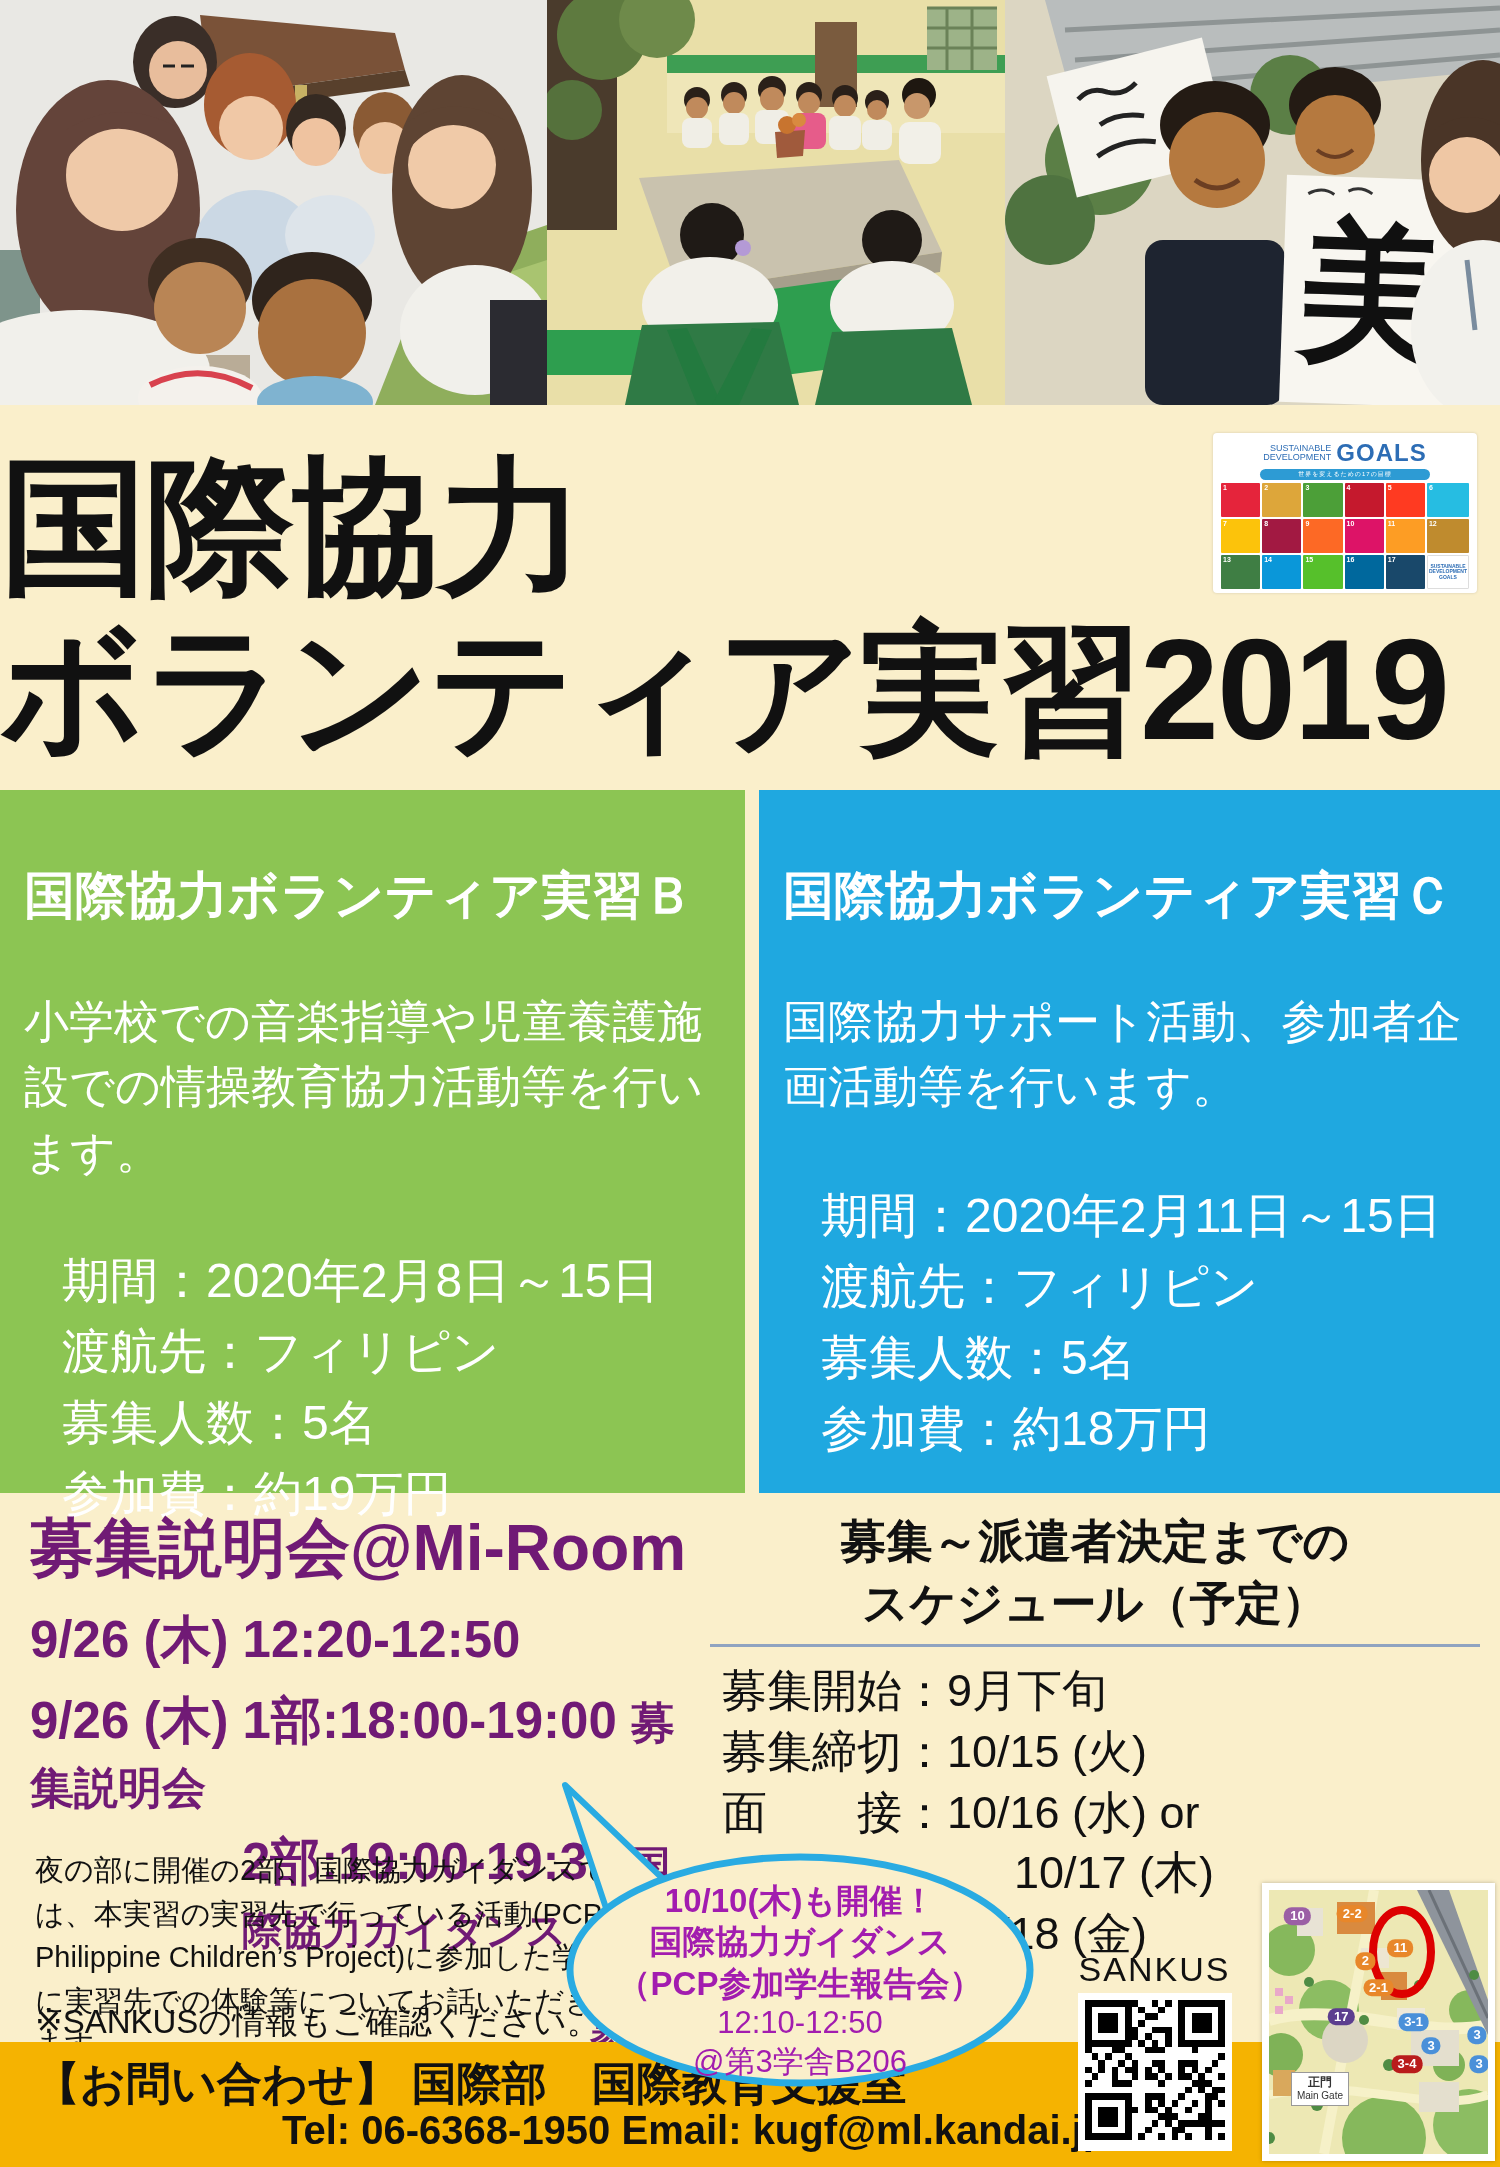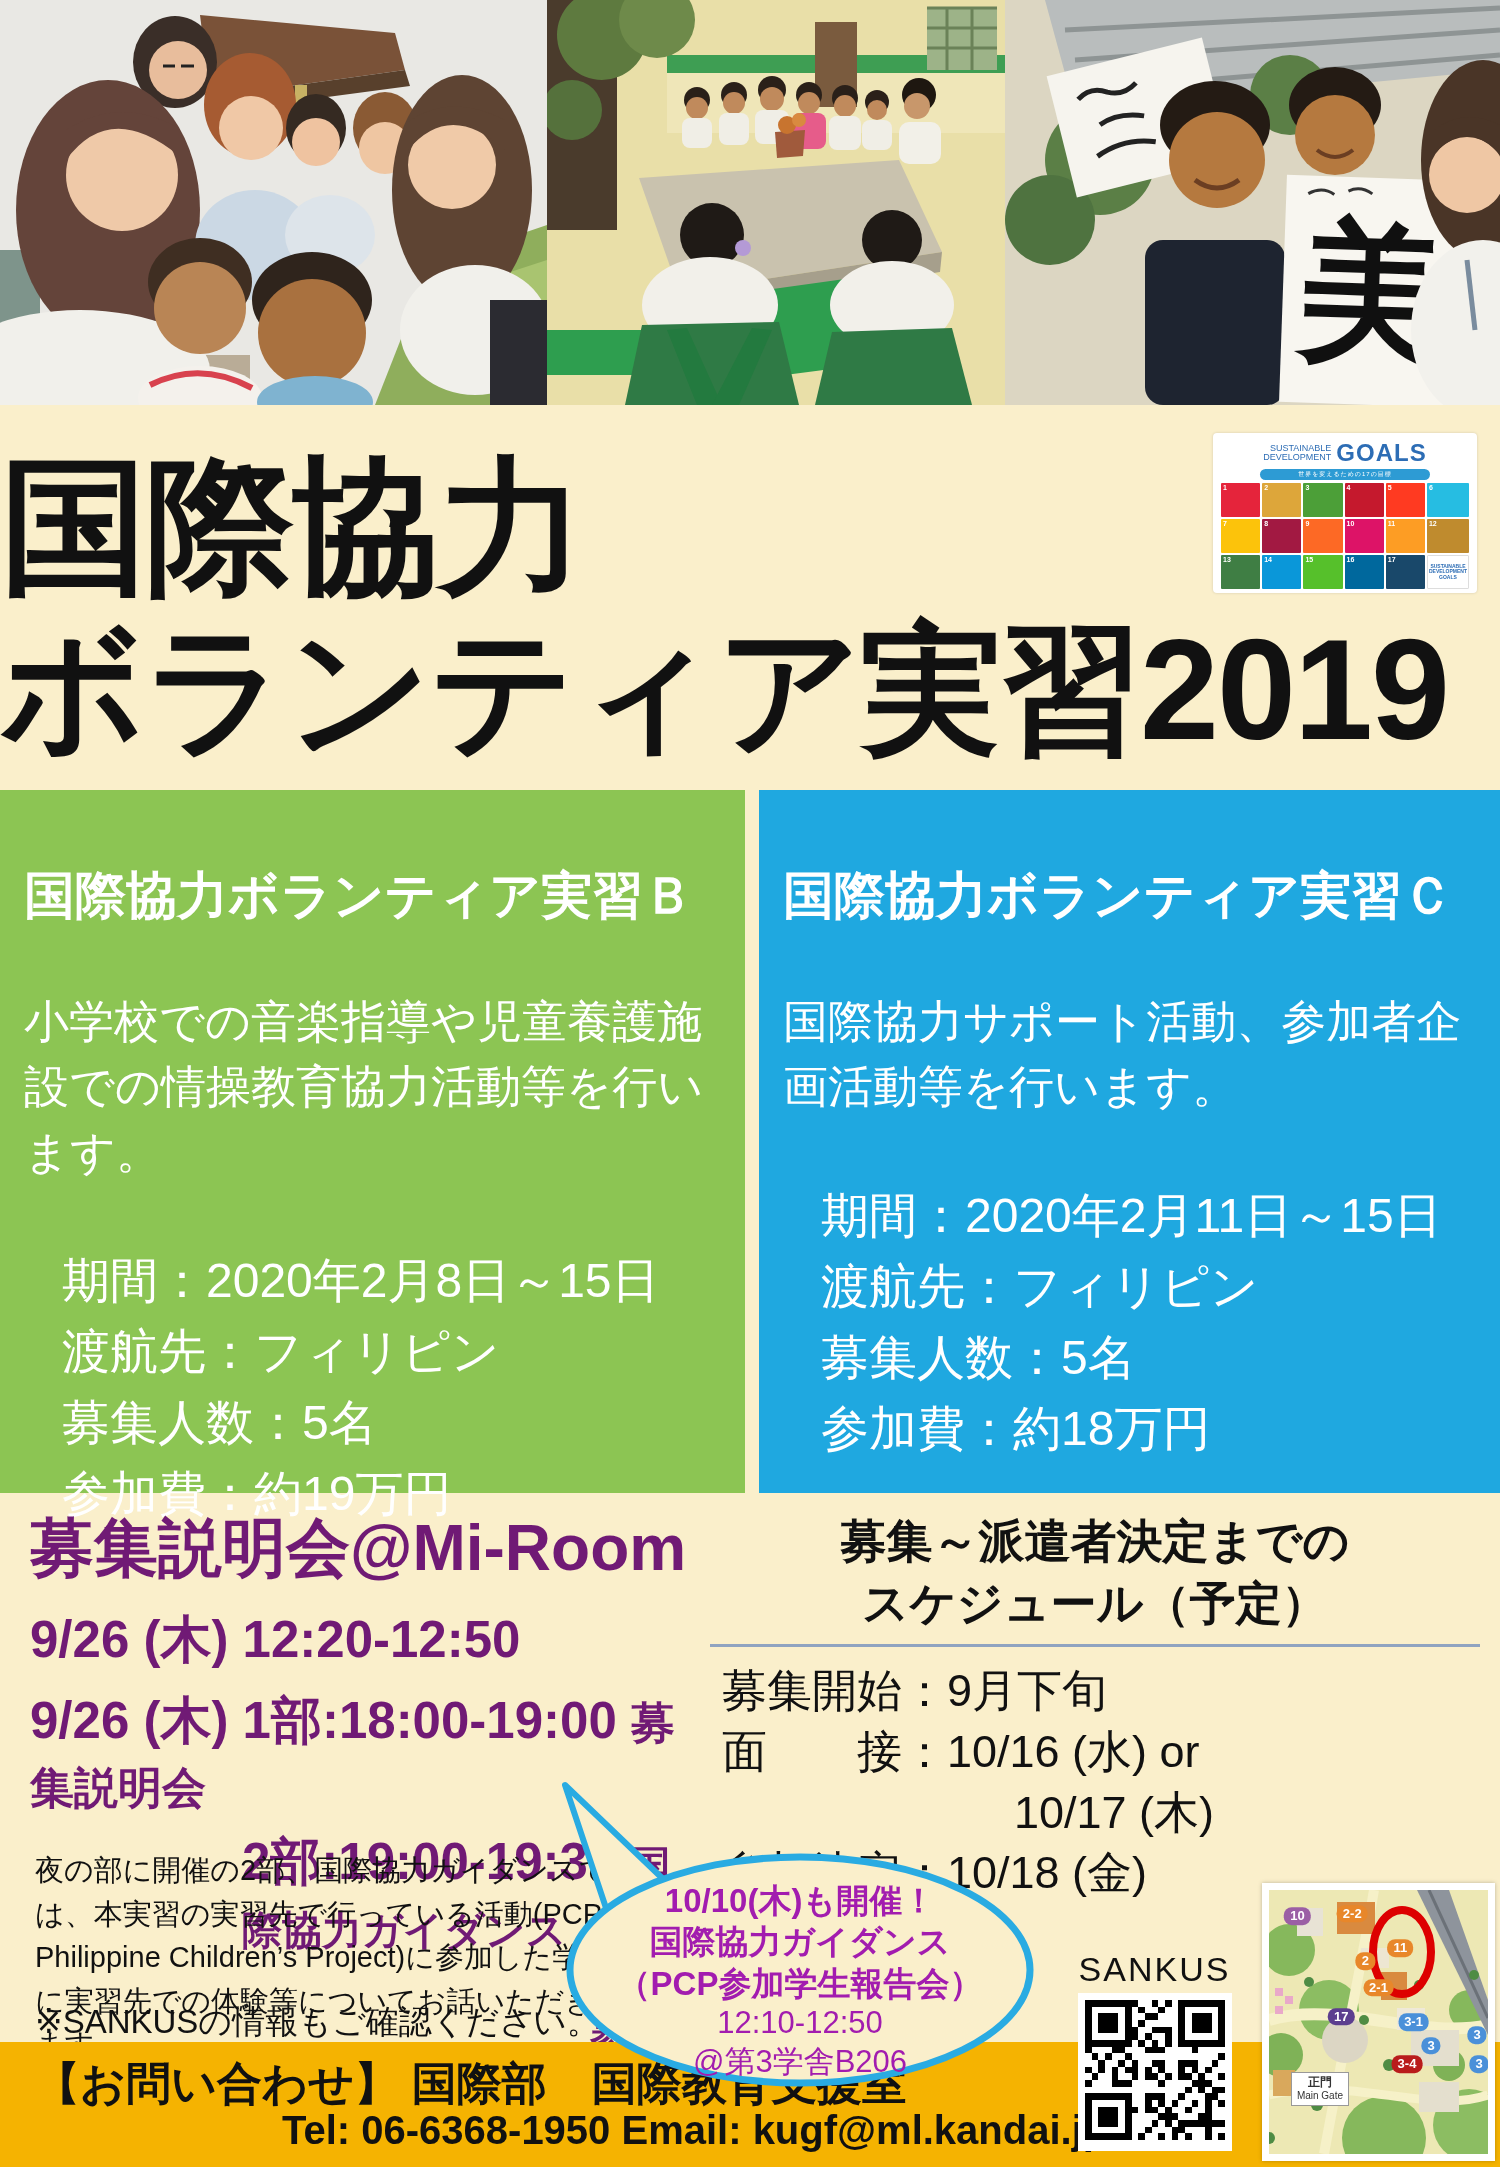--- a/index.html
+++ b/index.html
@@ -333,20 +333,21 @@
   <div class="note">※SANKUSの情報もご確認ください。</div>
 
   <div class="sched">
     <h3>
       <div>募集～派遣者決定までの</div>
       <div>スケジュール（予定）</div>
     </h3>
     <div class="rule"></div>
     <ul>
       <li>募集開始：9月下旬</li>
+      <li>募集締切：10/15 (火)</li>
       <li>面　　接：10/16 (水) or</li>
       <li class="indent">10/17 (木)</li>
       <li>参加決定：10/18 (金)</li>
     </ul>
   </div>
 
   <svg class="bubble-svg" width="520" height="330" viewBox="0 0 520 330">
     <polygon points="35,15 155,130 85,165" fill="#FAEFCB" stroke="#29ABE2" stroke-width="6" stroke-linejoin="round"></polygon>
     <ellipse cx="270" cy="200" rx="230" ry="113" fill="#FAEFCB" stroke="#29ABE2" stroke-width="7"></ellipse>
   </svg>

